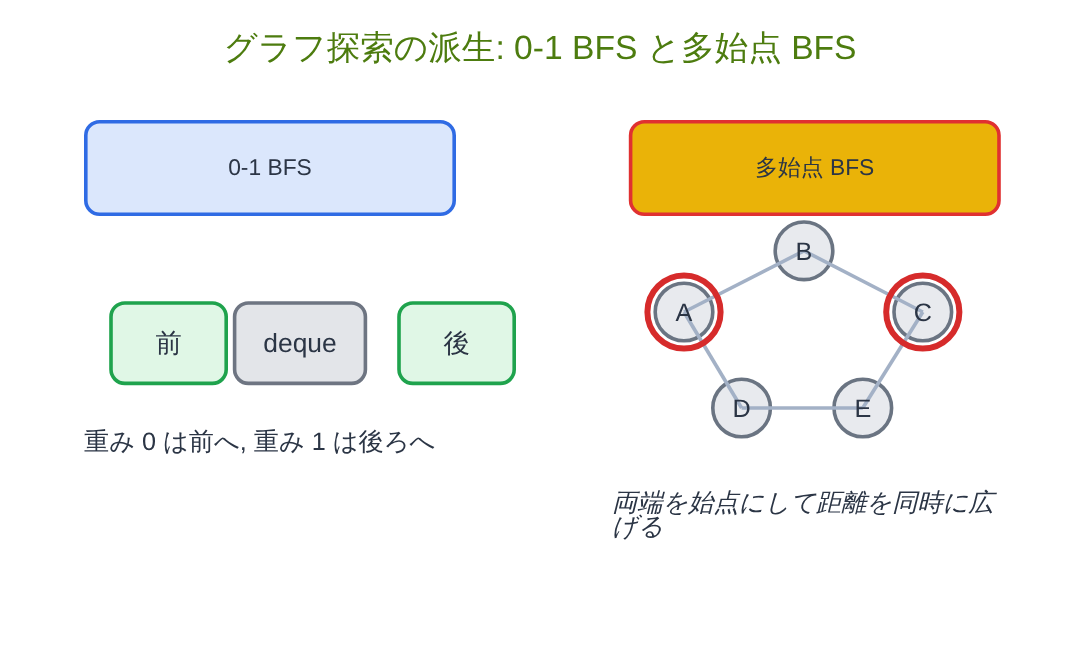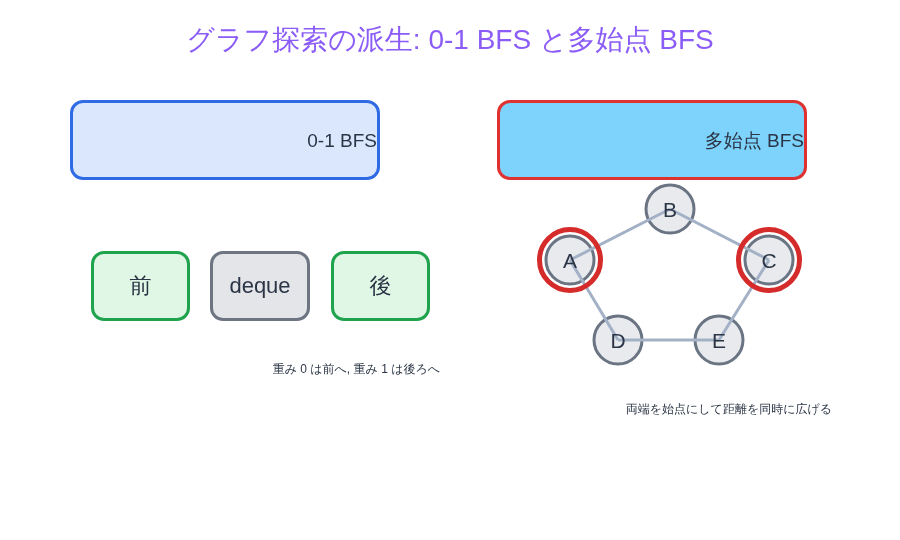--- a/index.html
+++ b/index.html
@@ -19,45 +19,45 @@
   .title {
     position: absolute;
     top: 25px;
     left: 0;
     width: 900px;
     text-align: center;
     font-size: 28px;
     font-weight: 400;
     line-height: 30px;
     margin: 0;
-    color: #8b5cf6;
+    color: #4d7c0f;
   }
   .header-box {
     position: absolute;
     top: 100px;
     width: 310px;
     height: 80px;
     box-sizing: border-box;
     border-radius: 13px;
     display: flex;
     flex-direction: row;
     align-items: center;
-    justify-content: flex-end;
+    justify-content: center;
     font-size: 19px;
     line-height: 25px;
     text-align: center;
   }
   .header-box.blue {
     left: 70px;
     background: #dbe7fc;
     border: 3.5px solid #2f6be4;
   }
   .header-box.red {
-    left: 497px;
-    background: #7dd3fc;
+    left: 524px;
+    background: #eab308;
     border: 3.5px solid #e03131;
   }
   .queue-box {
     position: absolute;
     top: 251px;
     height: 70px;
     box-sizing: border-box;
     border-radius: 13px;
     display: flex;
     align-items: center;
@@ -66,31 +66,31 @@
   }
   .queue-box.green {
     background: #e0f7e6;
     border: 3.5px solid #1fa34d;
   }
   .queue-box.gray {
     background: #e3e5e9;
     border: 3.5px solid #6e7582;
   }
   .queue-front { left: 91px;  width: 99px; }
-  .queue-mid   { left: 210px; width: 100px; }
+  .queue-mid   { left: 194px; width: 112px; }
   .queue-back  { left: 331px; width: 99px; }
   .caption {
     position: absolute;
-    font-size: 12px;
+    font-size: 21px;
     line-height: 20px;
-    text-align: right;
+    text-align: left;
     color: #2b3545;
   }
   .caption.left-cap  { left: 70px;  top: 359px; width: 370px; }
-  .caption.right-cap { left: 510px; top: 399px; width: 322px; }
+  .caption.right-cap { left: 510px; top: 410px; width: 322px; font-style: italic; }
   .graph-svg {
     position: absolute;
     left: 510px;
     top: 175px;
     width: 320px;
     height: 200px;
   }
 </style>
 </head>
 <body>

